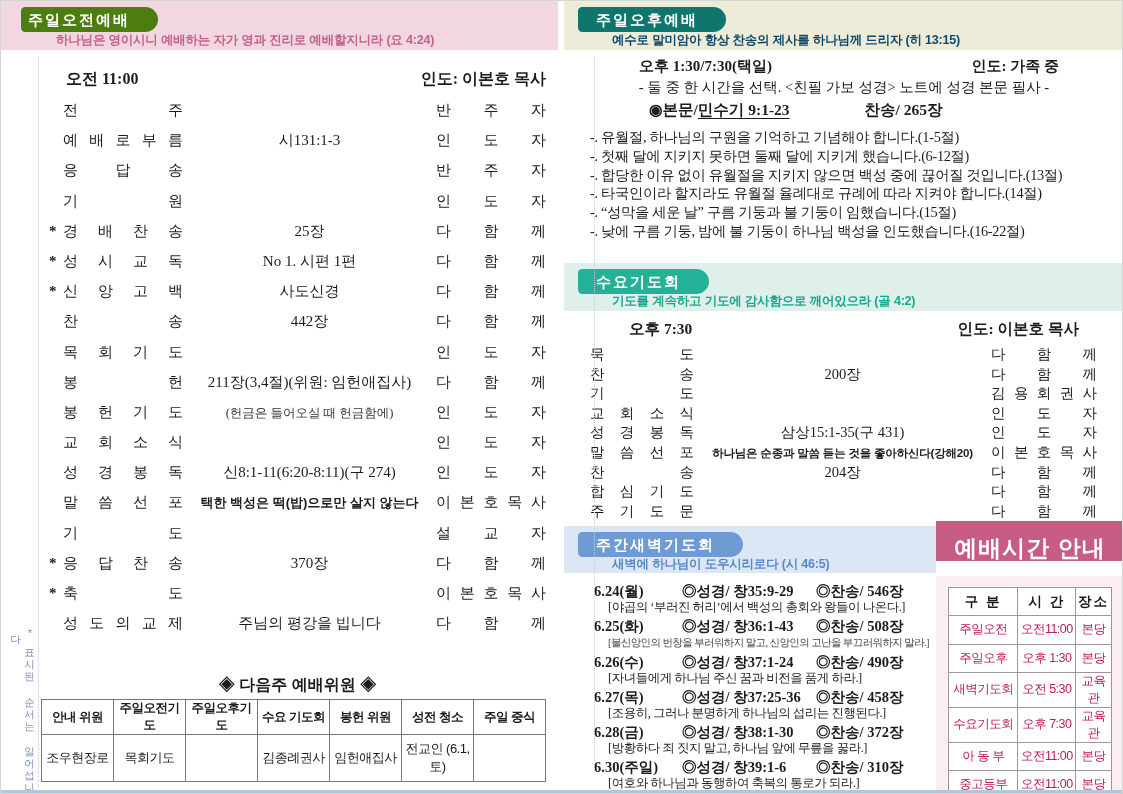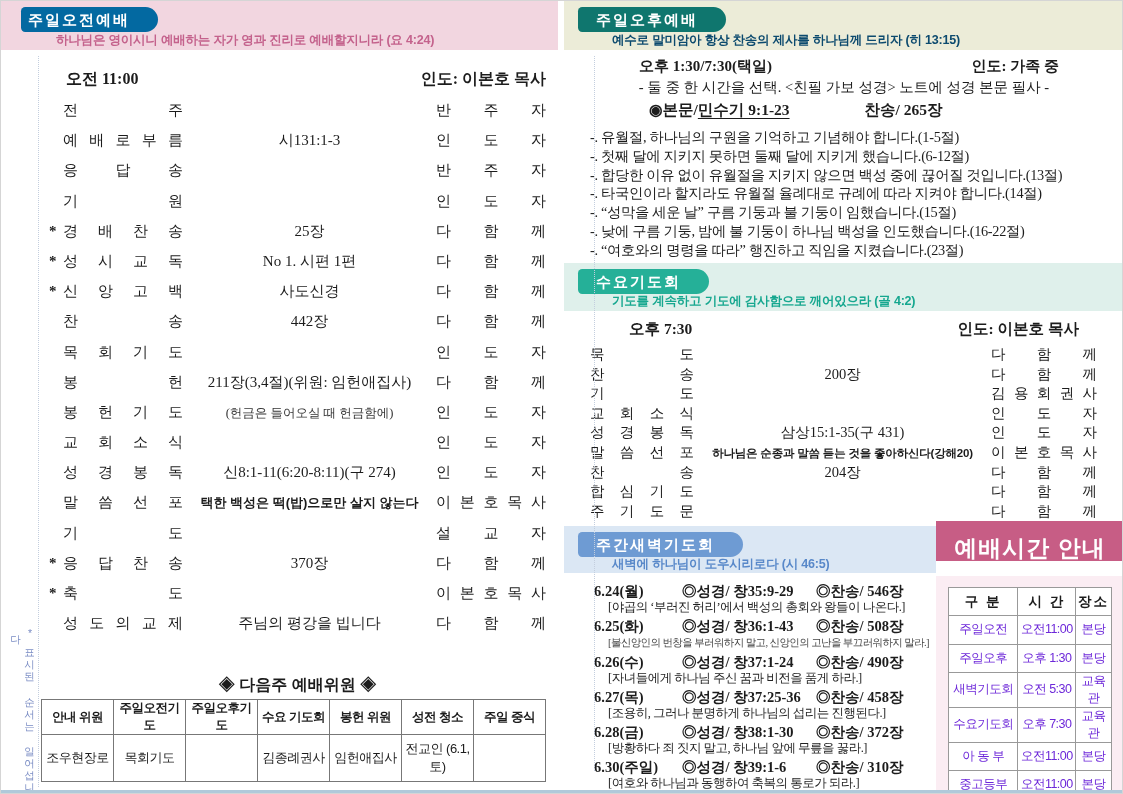--- a/index.html
+++ b/index.html
@@ -9,21 +9,21 @@
 
   
   .band { position:absolute; }
   .badge { position:absolute; height:25px; line-height:25px; color:#fff;
            font-family:"Liberation Sans", sans-serif; font-weight:bold; font-size:15px;
            letter-spacing:2px; padding:0 28px 0 18px; border-radius:5px 15px 15px 5px; }
   .verse { position:absolute; font-family:"Liberation Sans", sans-serif; font-weight:bold;
            font-size:12.5px; letter-spacing:-0.2px; }
 
   .band-morning   { left:0; top:0; width:557px; height:49px; background:#f2d6e0; }
-  .badge-morning  { left:20px; top:6px; background:#0369a1;padding-left:7px; }
+  .badge-morning  { left:20px; top:6px; background:#4d7c0f;padding-left:7px; }
   .verse-morning  { left:55px; top:31px; color:#c4628c; }
 
   .rcol { position:absolute; left:563px; top:0; width:560px; height:794px; }
   .band-noon  { left:0; top:0; width:560px; height:49px; background:#ececd8; }
   .badge-noon { left:14px; top:6px; background:#0f766e; }
   .verse-noon { left:48px; top:31px; color:#0c4a6e; }
 
   .band-wed  { left:0; top:262px; width:560px; height:48px; background:#dff0eb; }
   .badge-wed { left:14px; top:268px; background:#25b098; }
   .verse-wed { left:48px; top:292px; color:#16a78f; }
@@ -94,21 +94,21 @@
   
   .sch-title { position:absolute; left:372px; top:520px; width:188px; height:40px; background:#c75d85;
                color:#fff; font-family:"Liberation Sans", sans-serif; font-weight:bold; font-size:23px;
                letter-spacing:1px; text-align:center; line-height:55px; }
   .sch-bg { position:absolute; left:372px; top:575px; width:188px; height:214px; background:#fbedf3; }
   .sch-table { position:absolute; left:384px; top:586px; width:164px; border-collapse:collapse;
                font-family:"Liberation Sans", sans-serif; background:#fff; }
   .sch-table th, .sch-table td { border:1px solid #999; text-align:center; vertical-align:middle;
                height:28.3px; letter-spacing:-0.5px; }
   .sch-table th { font-size:13.5px; font-weight:bold; letter-spacing:2px; }
-  .sch-table td { font-size:12.5px; color:#6d28d9; }
+  .sch-table td { font-size:12.5px; color:#be185d; }
   .sch-table .c1 { width:70px; } .sch-table .c2 { width:58px; } .sch-table .c3 { width:36px; }
 
   .bottom-strip { position:absolute; left:0; top:789px; width:1123px; height:5px; background:#b0c9da; }
 </style>
 </head>
 <body>
 
 <div id="page">
 
   <div class="band band-morning"></div>
@@ -279,21 +279,20 @@
       <span class="hymn">찬송/ 265장</span>
     </div>
     <div class="n-points">
 
     <div class="pt bold-val small-val">-. 유월절, 하나님의 구원을 기억하고 기념해야 합니다.(1-5절)</div>
         <div class="pt bold-val small-val">-. 첫째 달에 지키지 못하면 둘째 달에 지키게 했습니다.(6-12절)</div>
         <div class="pt bold-val small-val">-. 합당한 이유 없이 유월절을 지키지 않으면 백성 중에 끊어질 것입니다.(13절)</div>
         <div class="pt bold-val small-val">-. 타국인이라 할지라도 유월절 율례대로 규례에 따라 지켜야 합니다.(14절)</div>
         <div class="pt bold-val small-val">-. “성막을 세운 날” 구름 기둥과 불 기둥이 임했습니다.(15절)</div>
         <div class="pt bold-val small-val">-. 낮에 구름 기둥, 밤에 불 기둥이 하나님 백성을 인도했습니다.(16-22절)</div>
-        <div class="pt bold-val small-val">-. “여호와의 명령을 따라” 행진하고 직임을 지켰습니다.(23절)</div>
       </div>
 
     <div class="band band-wed"></div>
     <div class="badge badge-wed">수요기도회</div>
     <div class="verse verse-wed">기도를 계속하고 기도에 감사함으로 깨어있으라 (골 4:2)</div>
 
     <div class="w-time">
       <span>오후 7:30</span>
       <span>인도: 이본호 목사</span>
     </div>

